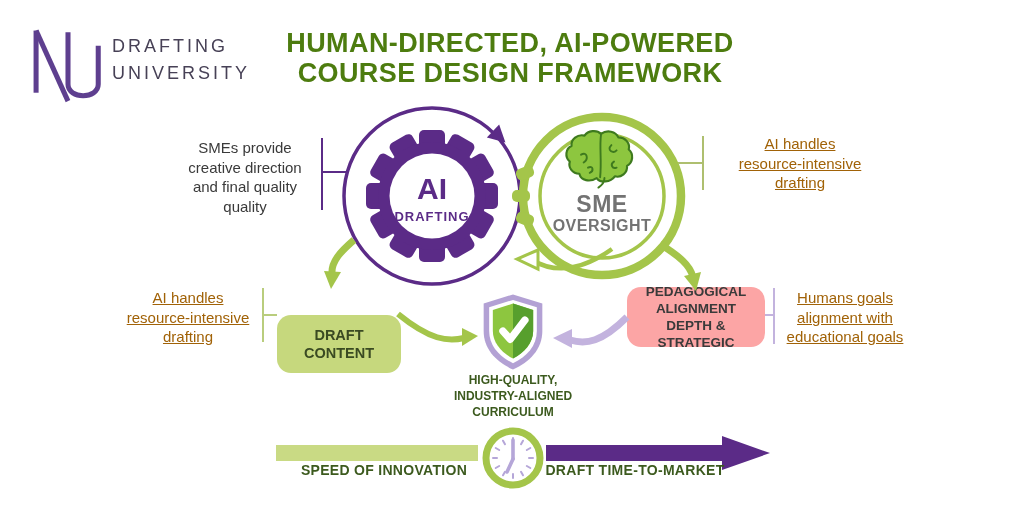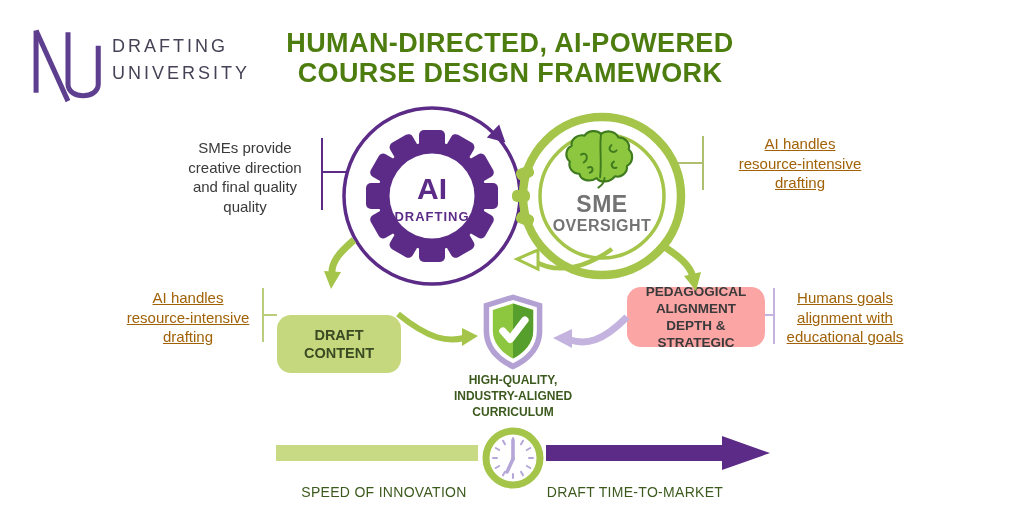--- a/index.html
+++ b/index.html
@@ -27,22 +27,22 @@
   
   .node-box{border-radius:14px;display:flex;align-items:center;justify-content:center;
             text-align:center;font-weight:700;z-index:3;}
   .draft-box{left:277px;top:290px;width:124px;height:58px;background:#c6d87d;
              color:#3a4a22;font-size:14.5px;line-height:18px;margin-top:25px;}
   .ped-box{left:627px;top:287px;width:138px;height:60px;background:#fca5a5;
            color:#3a3a3a;font-size:13.5px;line-height:17px;}
   
   .outcome{left:427px;top:372px;width:172px;text-align:center;color:#3c5a1e;
            font-weight:700;font-size:12px;line-height:16px;z-index:5;}
-  .tl-label{color:#3c5a1e;font-weight:400;font-size:14px;letter-spacing:0.3px;
-            text-align:center;z-index:5;margin-top:22px;}
+  .tl-label{color:#3c5a1e;font-weight:700;font-size:14px;letter-spacing:0.3px;
+            text-align:center;z-index:5;}
   svg{display:block;}
   .z2{z-index:2;} .z3{z-index:3;} .z4{z-index:4;} .z5{z-index:5;}
 </style>
 </head>
 <body>
 
 <div id="canvas">
 
   <svg class="abs" style="left:26px;top:20px" width="84" height="90" viewBox="0 0 100 106">
     <g fill="none" stroke="#5e3f8f" stroke-width="6">

